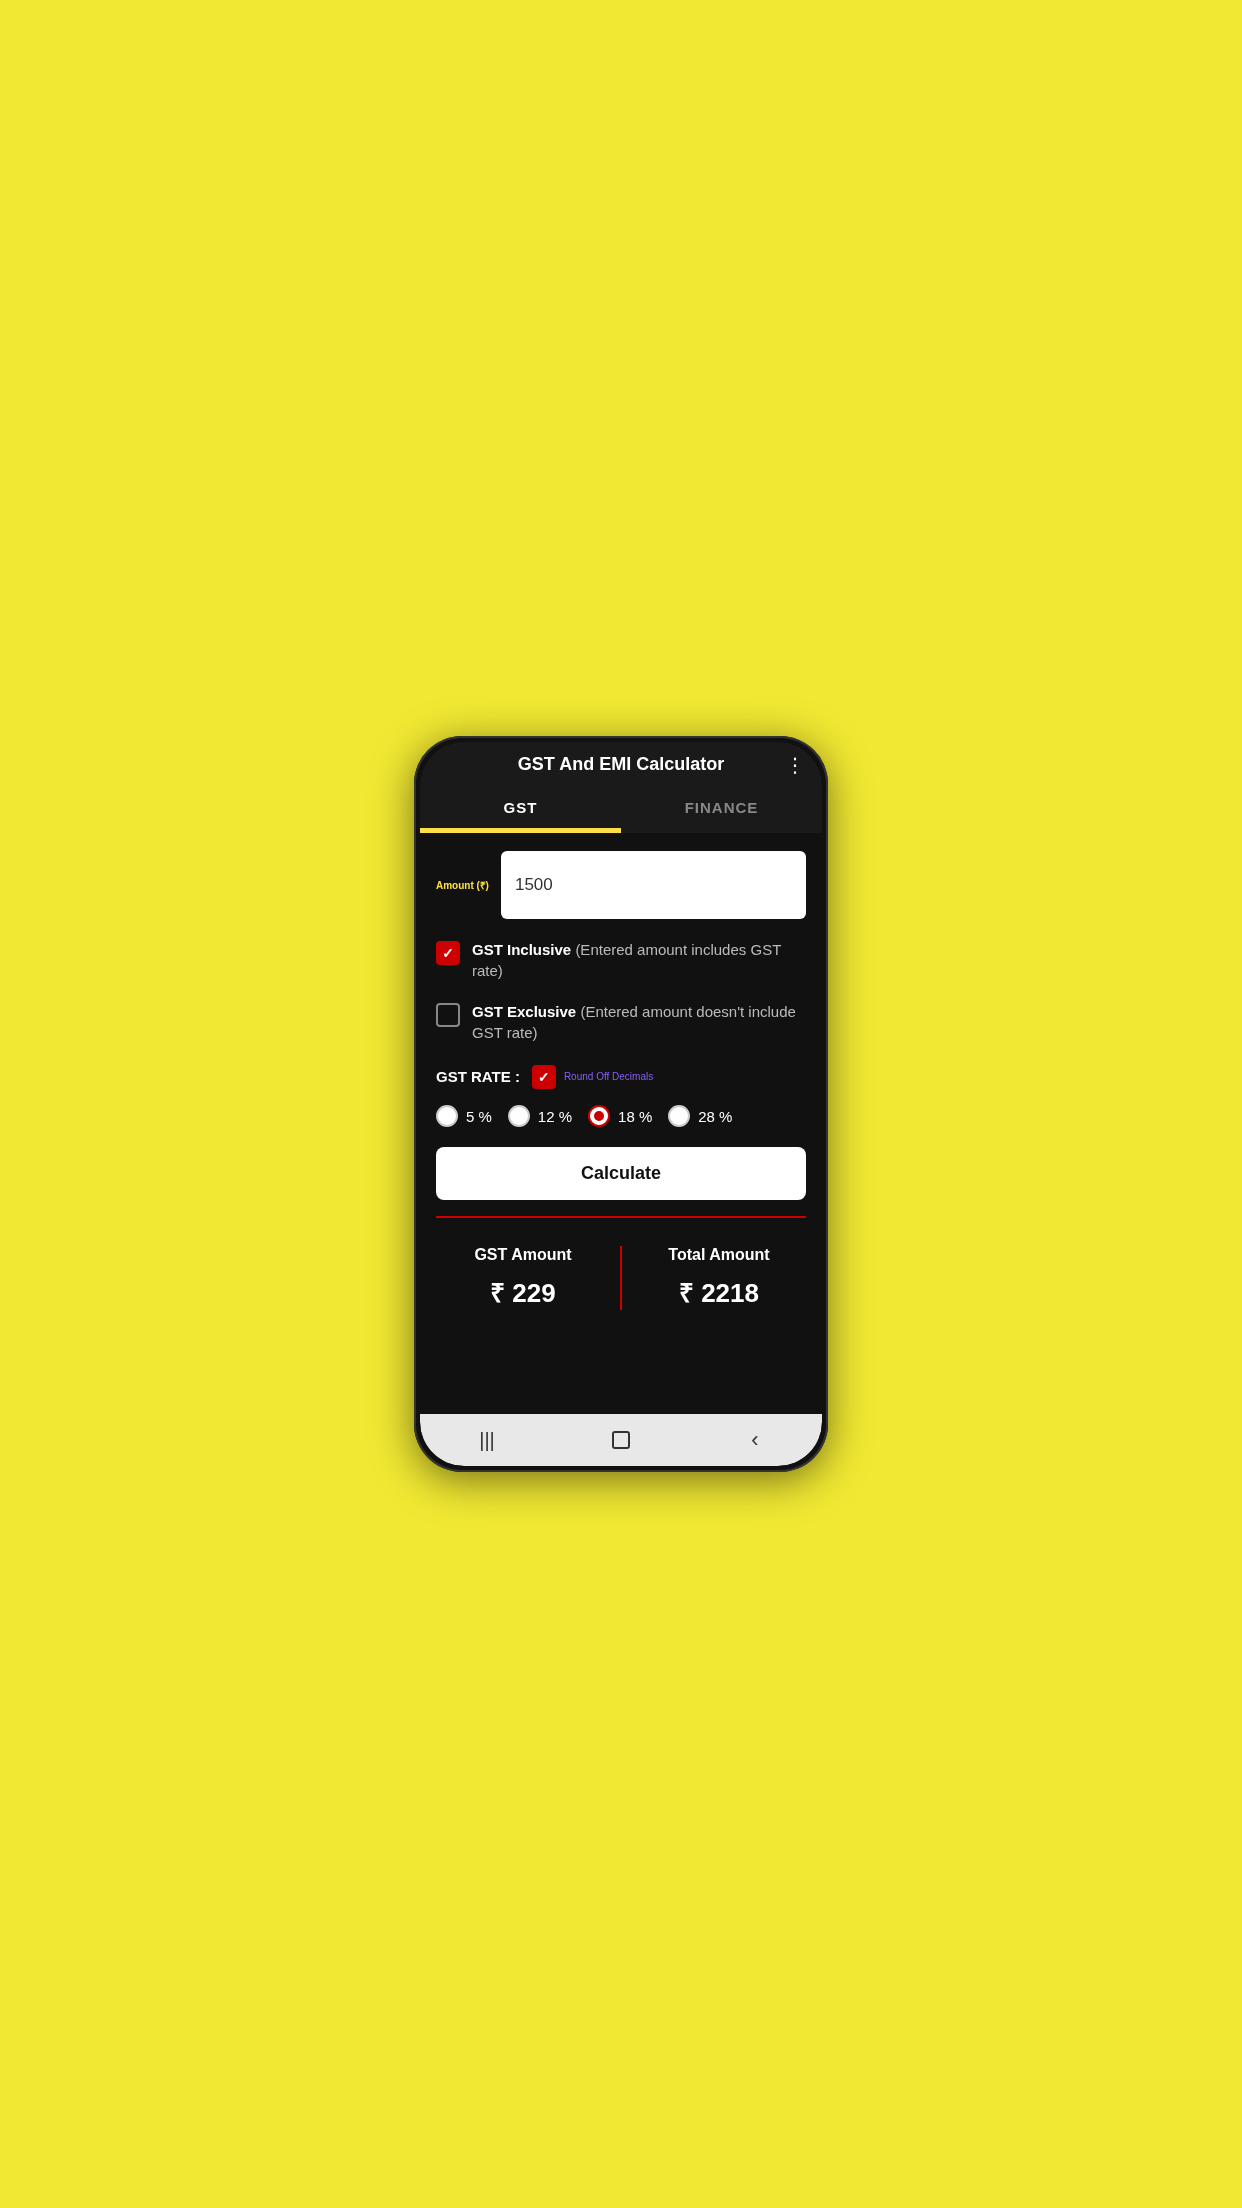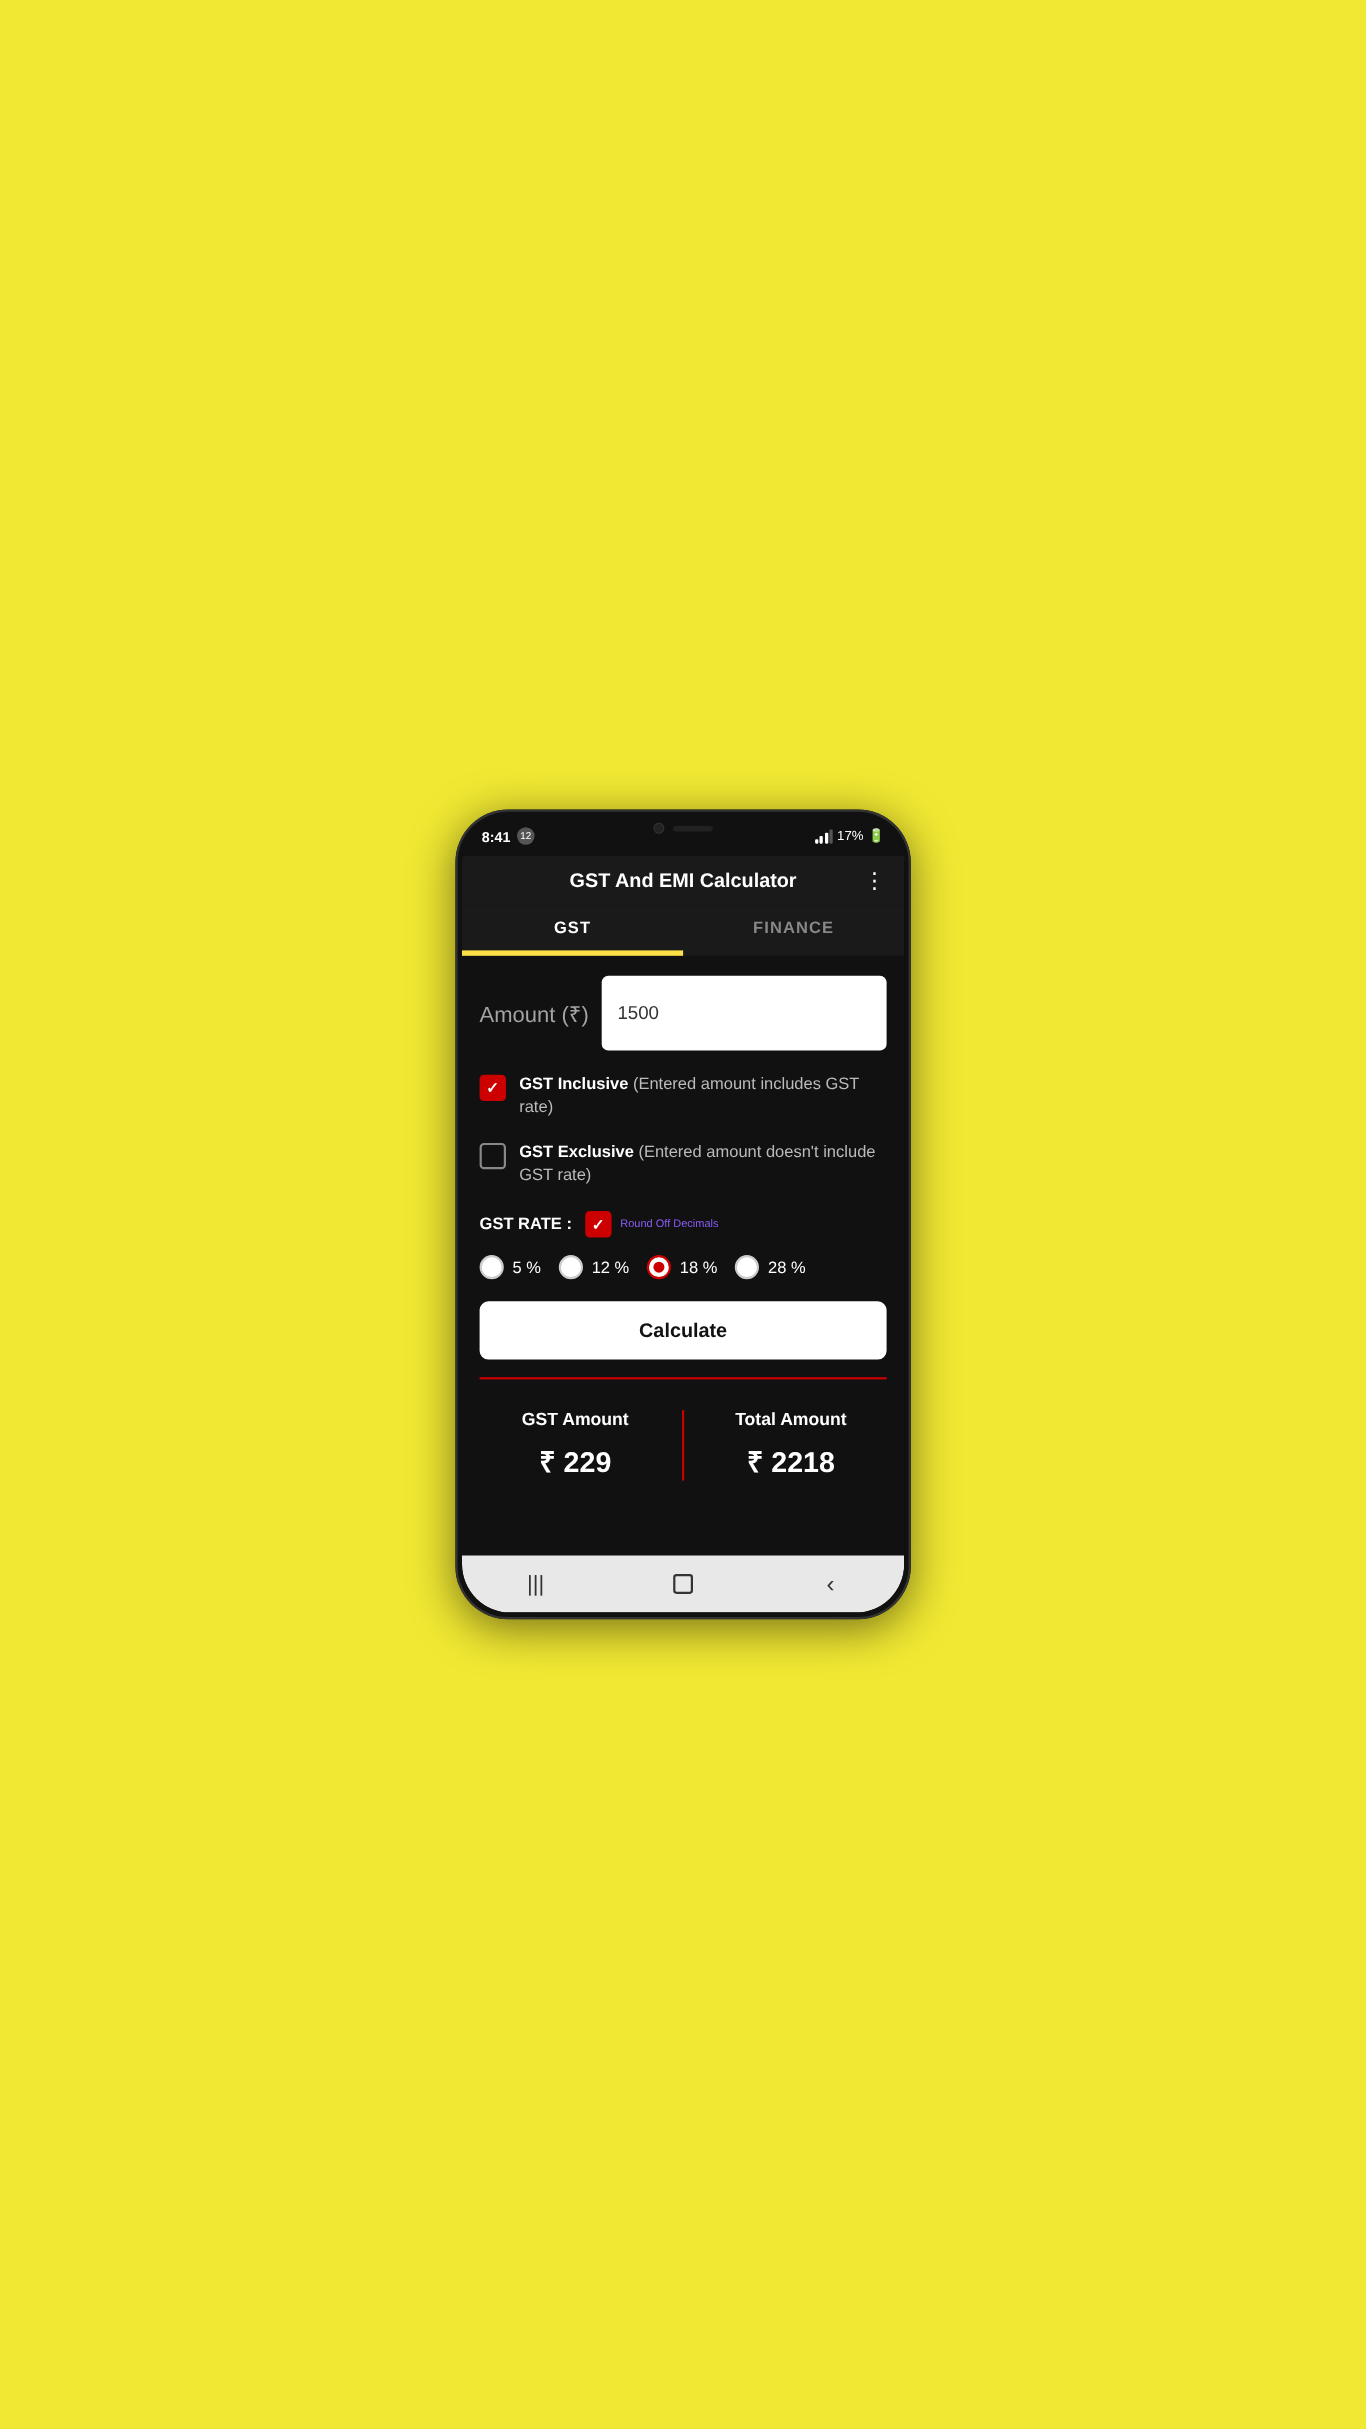--- a/index.html
+++ b/index.html
@@ -199,23 +199,23 @@
 
     
     .amount-row {
       display: flex;
       align-items: center;
       gap: 12px;
       margin-bottom: 4px;
     }
 
     .amount-label {
-      color: #a3a3a3;
-      font-size: 20px;
-      font-weight: 400;
+      color: #fde047;
+      font-size: 10px;
+      font-weight: 700;
       flex-shrink: 0;
     }
 
     .amount-input {
       flex: 1;
       background: #fff;
       border: none;
       border-radius: 6px;
       padding: 24px 14px;
       font-size: 17px;
@@ -421,40 +421,20 @@
       height: 40px;
     }
   </style>
 </head>
 <body>
 
 <div class="phone-outer">
 
   <div class="phone-inner">
 
-    <div class="status-bar">
-      <div class="notch">
-        <div class="notch-camera"></div>
-        <div class="notch-speaker"></div>
-      </div>
-      <div class="status-bar-left">
-        <span class="status-time">8:41</span>
-        <span class="notif-badge">12</span>
-      </div>
-      <div class="status-right">
-        <div class="signal-bars">
-          <div class="signal-bar" style="height:4px;"></div>
-          <div class="signal-bar" style="height:7px;"></div>
-          <div class="signal-bar" style="height:10px;"></div>
-          <div class="signal-bar" style="height:13px; background:#555;"></div>
-        </div>
-        <span class="battery-text">17%</span>
-        <span style="color:#fff;font-size:12px;">🔋</span>
-      </div>
-    </div>
 
     <div class="app-content">
 
       <div class="app-header">
         <span class="app-title">GST And EMI Calculator</span>
         <span class="header-menu">⋮</span>
       </div>
 
       <div class="tabs">
         <div class="tab active">

